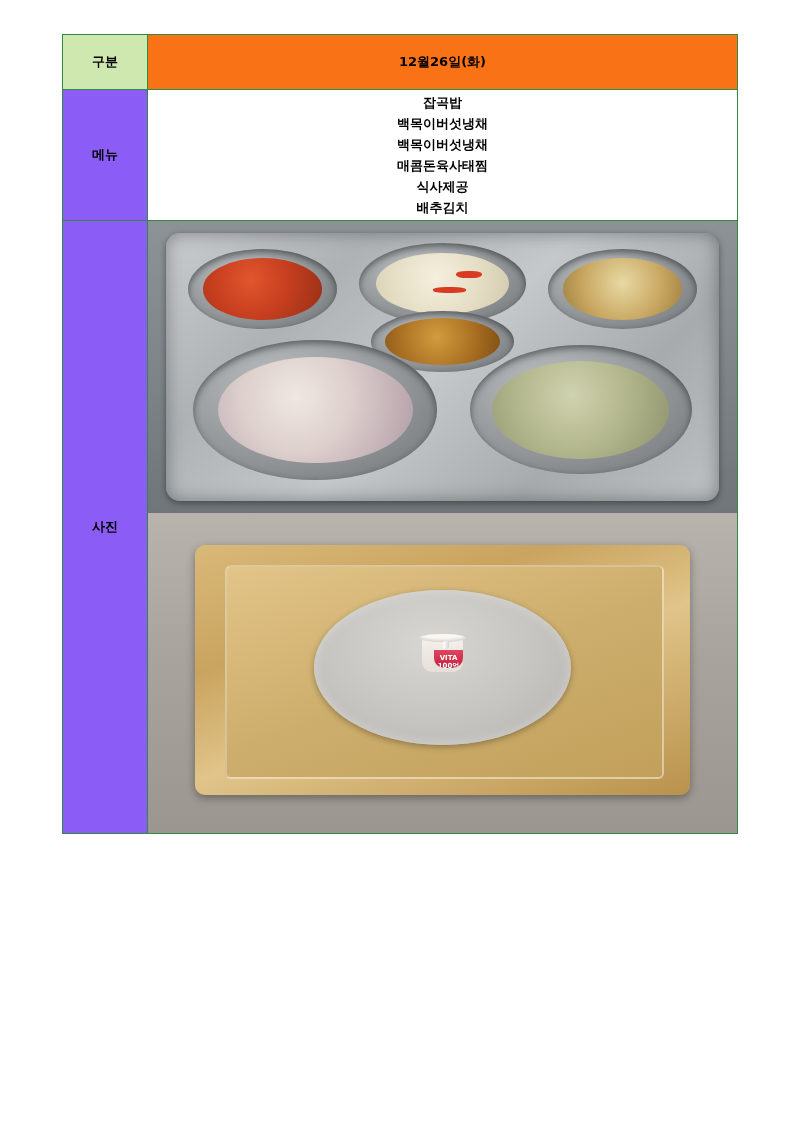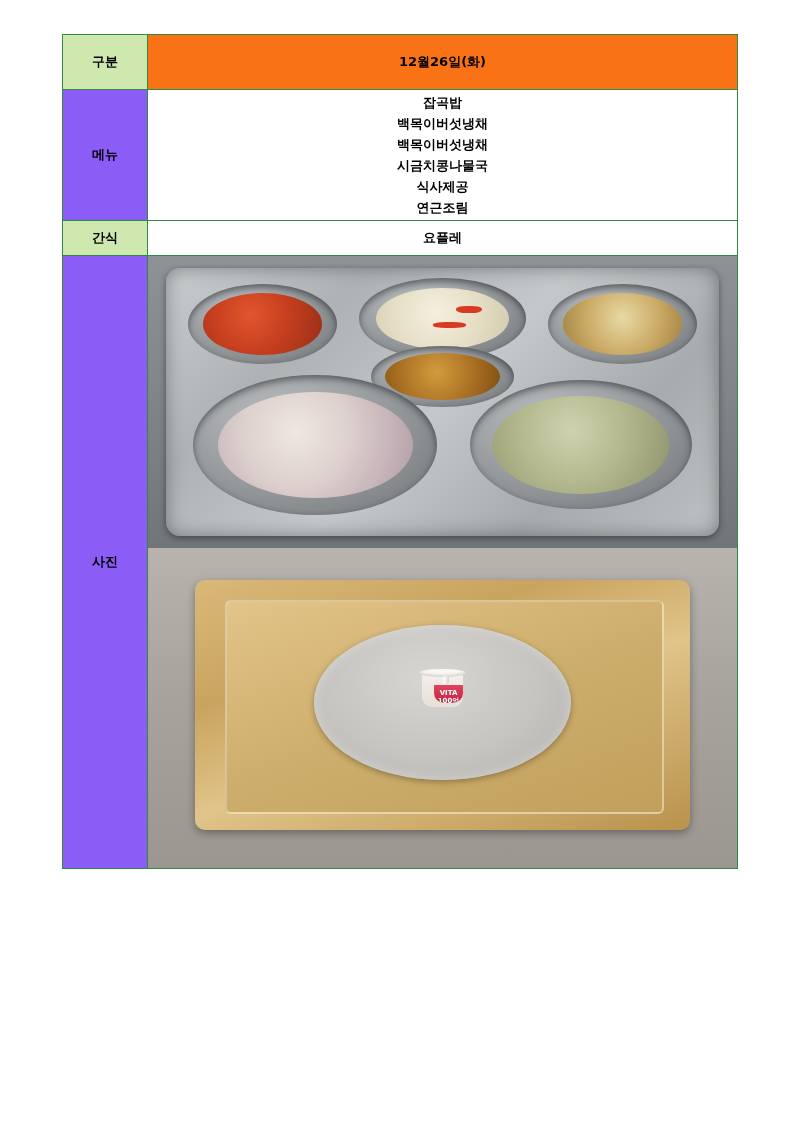--- a/index.html
+++ b/index.html
@@ -232,28 +232,24 @@
         <tr>
           <td class="label-cell head-label">구분</td>
           <td class="head-cell">12월26일(화)</td>
         </tr>
         <tr>
           <td class="label-cell">메뉴</td>
           <td class="menu-cell">
             <div>잡곡밥</div>
             <div>백목이버섯냉채</div>
             <div>백목이버섯냉채</div>
-            <div>시금치콩나물국</div>
+            <div>매콤돈육사태찜</div>
             <div>식사제공</div>
-            <div>연근조림</div>
+            <div>배추김치</div>
           </td>
-        </tr>
-        <tr>
-          <td class="label-cell snack-label">간식</td>
-          <td class="snack-cell">요플레</td>
         </tr>
         <tr>
           <td class="label-cell">사진</td>
           <td class="photo-cell">
             <div class="photo-stack">
 
               <div class="photo photo-tray">
                 <div class="tray">
                   <div class="well w-kimchi">
                     <div class="food f-kimchi"></div>

